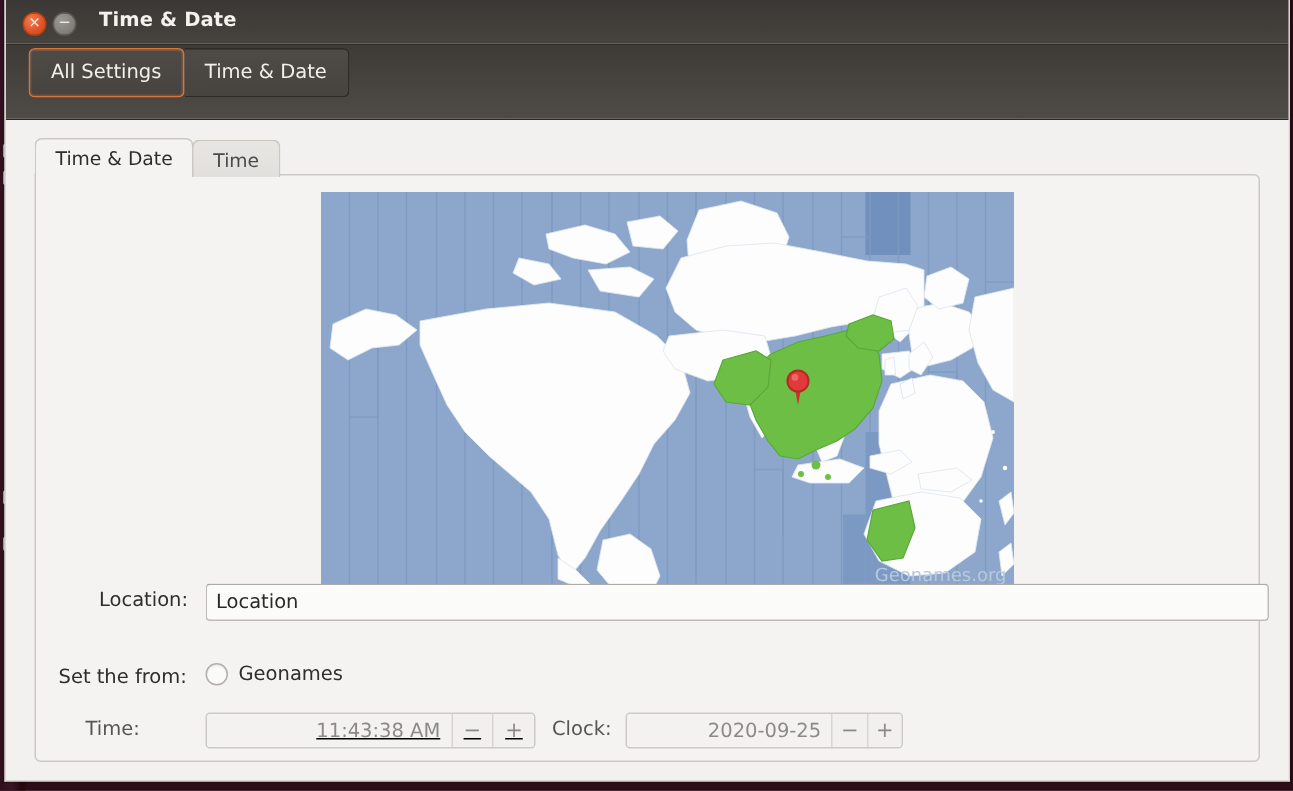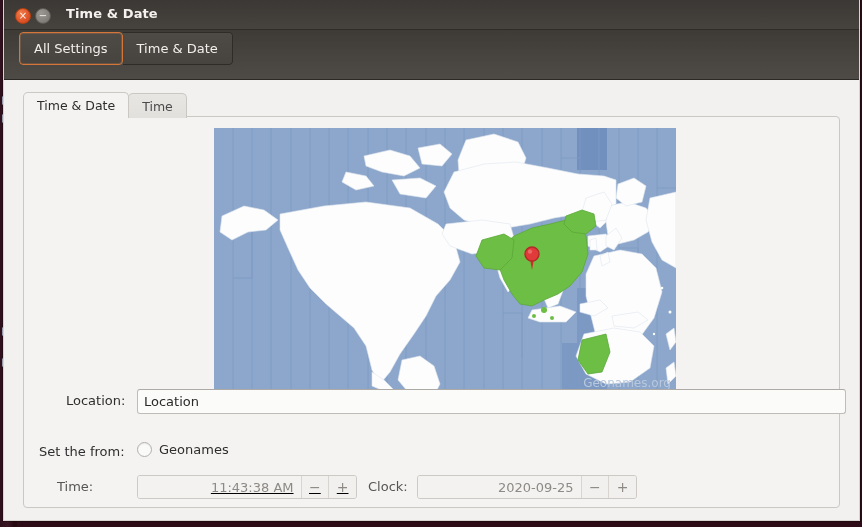--- a/index.html
+++ b/index.html
@@ -259,21 +259,21 @@
     width: 28px;
     display: flex; align-items: center; justify-content: center;
     font-size: 14px;
     color: #8d8a86;
     background: #f1f0ee;
     border-left: 1px solid #d8d5d1;
     cursor: pointer;
   }
   #spin-time { left: 113px; width: 220px; text-decoration: underline; }
   #spin-time .spin-entry { width: 164px; }
-  #spin-date { left: 393px; width: 220px; }
+  #spin-date { left: 393px; width: 185px; }
   #spin-date .spin-entry { width: 164px; }
 </style>
 </head>
 <body>
 
 <div id="desktop">
 
   <div class="launcher">
     <div class="launcher-icon" style="top:96px"></div>
     <div class="launcher-icon" style="top:114px"></div>

